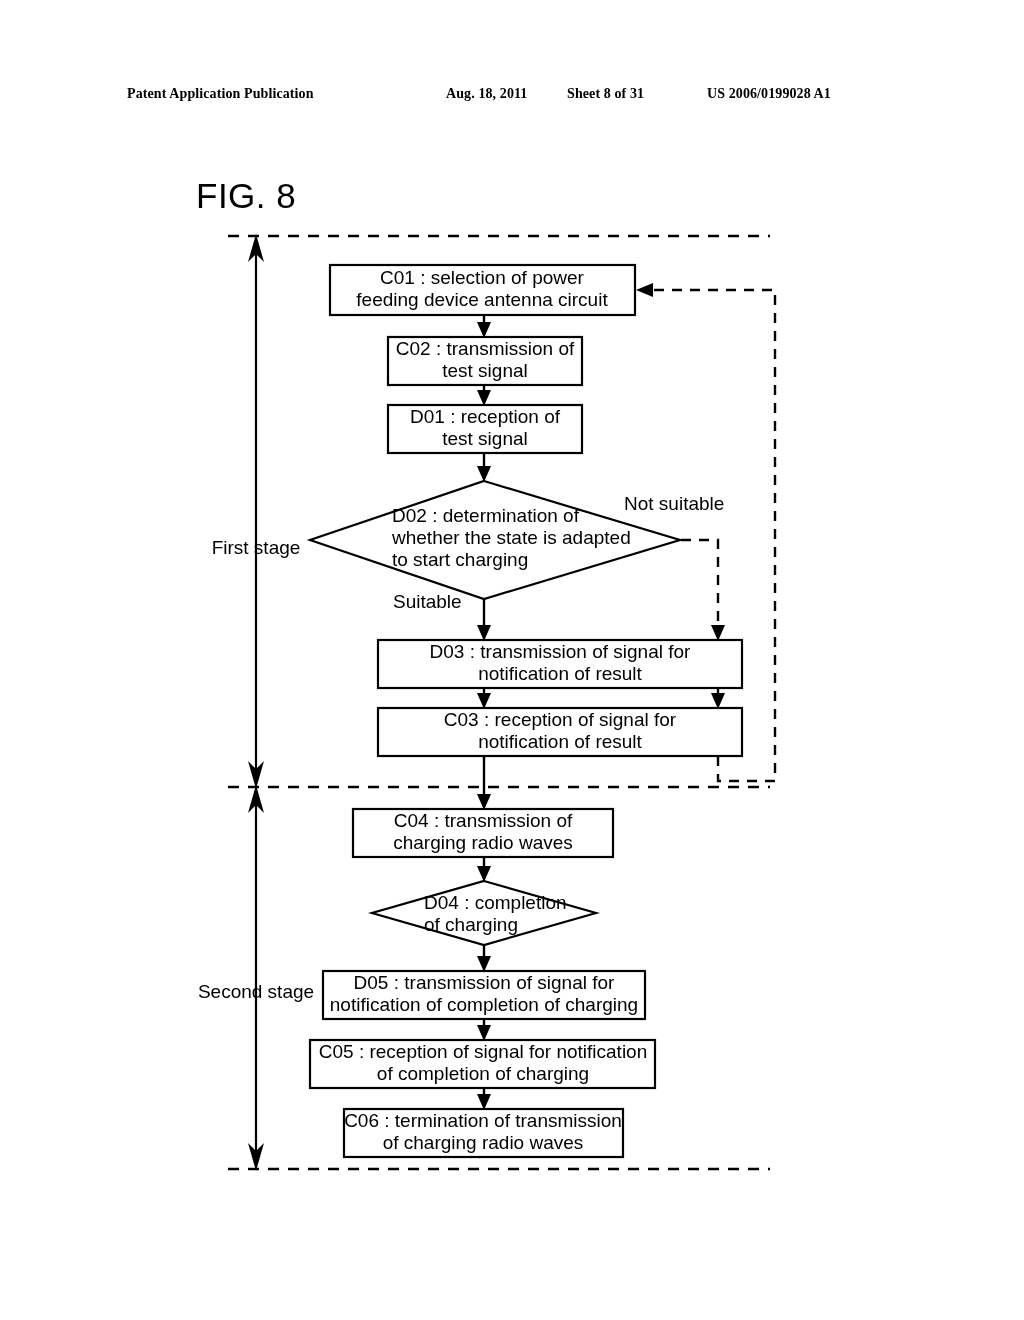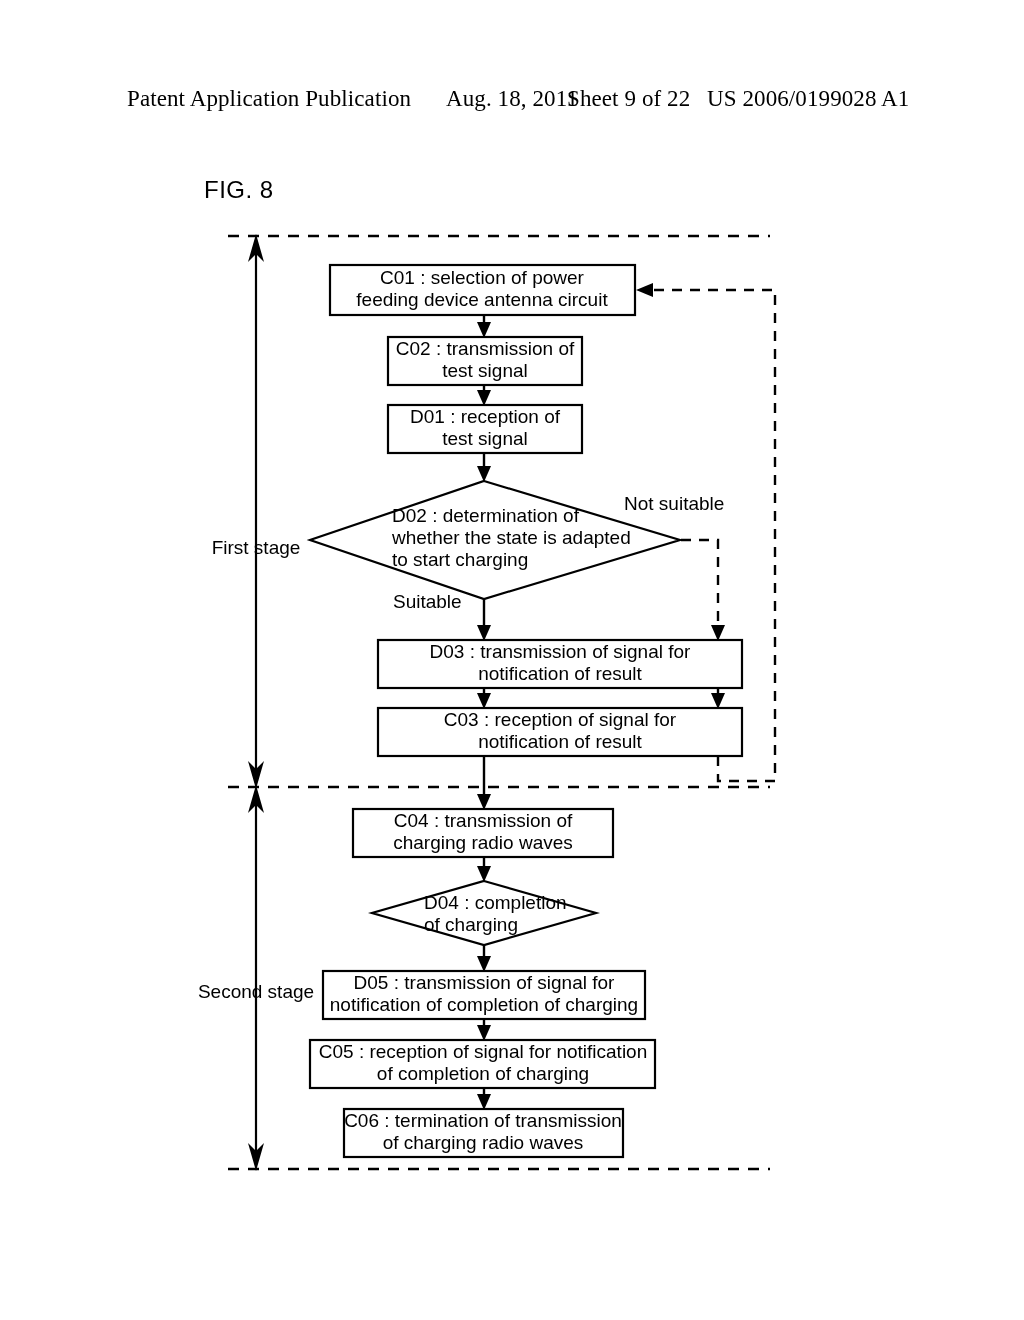--- a/index.html
+++ b/index.html
@@ -18,37 +18,37 @@
   }
 
   
   .page-header {
     position: absolute;
     top: 86px;
     left: 0;
     width: 932px;
     height: 30px;
     font-family: "Liberation Serif", serif;
-    font-weight: normal;
-    font-size: 23px;
+    font-weight: bold;
+    font-size: 14px;
     letter-spacing: 0.1px;
     white-space: nowrap;
   }
   .page-header .hdr-pub   { position: absolute; left: 127px;  top: 0; }
   .page-header .hdr-date  { position: absolute; left: 446px;  top: 0; }
   .page-header .hdr-sheet { position: absolute; left: 567px;  top: 0; }
   .page-header .hdr-num   { position: absolute; left: 707px;  top: 0; }
 
   
   .fig-label {
     position: absolute;
-    left: 204px;
+    left: 196px;
     top: 176px;
     font-family: "Liberation Sans", sans-serif;
-    font-size: 24px;
+    font-size: 35px;
     letter-spacing: 0.5px;
     white-space: nowrap;
   }
 
   
   #flow-canvas {
     position: absolute;
     left: 0;
     top: 0;
     width: 1024px;
@@ -114,21 +114,21 @@
     dominant-baseline: middle;
     white-space: pre;
   }
 </style>
 </head>
 <body>
 
 <div class="page-header">
   <span class="hdr-pub">Patent Application Publication</span>
   <span class="hdr-date">Aug. 18, 2011</span>
-  <span class="hdr-sheet">Sheet 9 of 22</span>
+  <span class="hdr-sheet">Sheet 8 of 31</span>
   <span class="hdr-num">US 2006/0199028 A1</span>
 </div>
 
 <div class="fig-label">FIG. 8</div>
 
 <svg id="flow-canvas" viewBox="0 0 1024 1320">
 
   <line class="dashed-line" x1="228" y1="236" x2="770" y2="236"></line>
   <line class="dashed-line" x1="228" y1="787" x2="770" y2="787"></line>
   <line class="dashed-line" x1="228" y1="1169" x2="770" y2="1169"></line>

